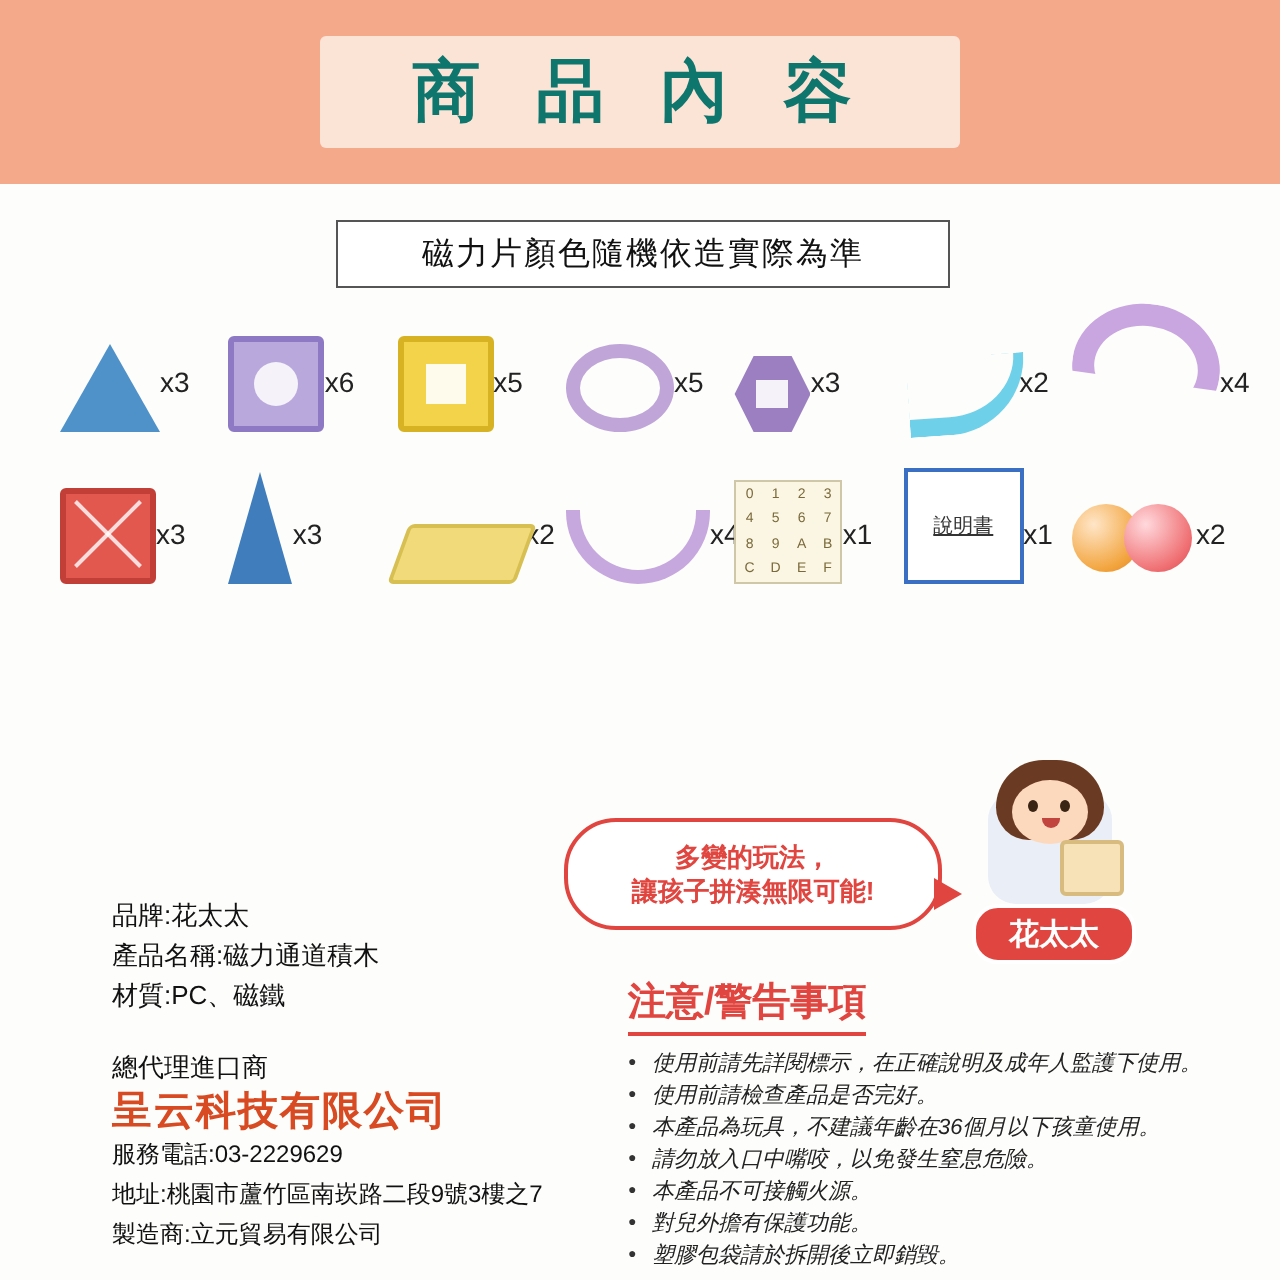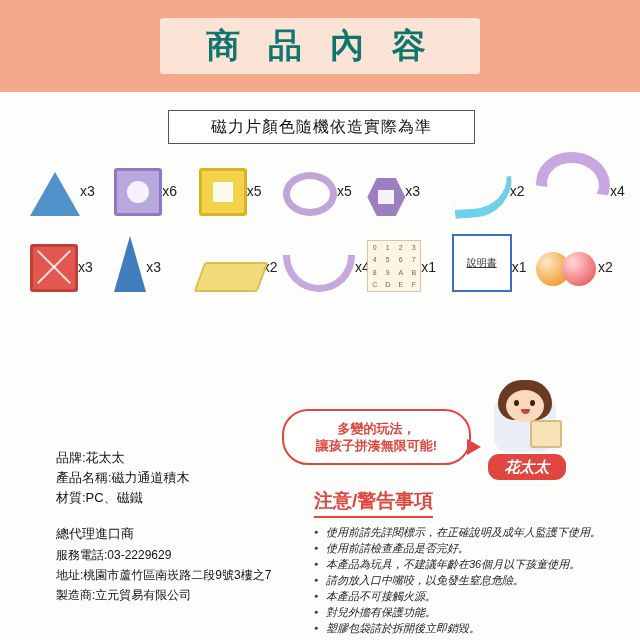--- a/index.html
+++ b/index.html
@@ -117,21 +117,21 @@
     position:absolute;left:282px;top:392px;width:185px;height:52px;
     background:#fff;border:2px solid #e0453f;border-radius:26px;
     display:flex;flex-direction:column;align-items:center;justify-content:center;
     color:#e0453f;font-size:13px;line-height:17px;font-weight:bold;margin-top:17px;
   }
   .bubble::after{
     content:"";position:absolute;right:-12px;top:28px;width:0;height:0;
     border-top:8px solid transparent;border-bottom:8px solid transparent;border-left:14px solid #e0453f;
   }
   
-  .mascot{position:absolute;left:478px;top:378px;width:96px;height:106px;font-style:italic;}
+  .mascot{position:absolute;left:478px;top:378px;width:96px;height:106px;}
   .m-body{position:absolute;left:16px;top:18px;width:62px;height:56px;background:#e9eef7;border-radius:14px;}
   .m-hair{position:absolute;left:20px;top:2px;width:54px;height:40px;background:#6b3a22;border-radius:26px 26px 18px 18px;}
   .m-face{position:absolute;left:28px;top:12px;width:38px;height:32px;background:#fcd9bd;border-radius:50%;}
   .m-eye{position:absolute;top:22px;width:5px;height:6px;background:#3a2414;border-radius:50%;}
   .m-eye.l{left:36px;}
   .m-eye.r{left:52px;}
   .m-mouth{position:absolute;left:43px;top:31px;width:9px;height:5px;background:#c2443f;border-radius:0 0 9px 9px;}
   .m-box{position:absolute;left:52px;top:42px;width:28px;height:24px;background:#f6e2b6;border:2px solid #d8bb7f;border-radius:3px;}
   .m-label{
     position:absolute;left:8px;top:74px;width:78px;height:26px;background:#e0453f;border-radius:13px;
@@ -295,20 +295,21 @@
   <div class="m-mouth"></div>
   <div class="m-box"></div>
   <div class="m-label">花太太</div>
 </div>
 
 <div class="info">
   <div class="line">品牌:花太太</div>
   <div class="line">產品名稱:磁力通道積木</div>
   <div class="line">材質:PC、磁鐵</div>
   <div class="agent-title">總代理進口商</div>
+  <div class="company">呈云科技有限公司</div>
   <div class="small">服務電話:03-2229629</div>
   <div class="small">地址:桃園市蘆竹區南崁路二段9號3樓之7</div>
   <div class="small">製造商:立元貿易有限公司</div>
 </div>
 
 <div class="warn">
   <div class="warn-title">注意/警告事項</div>
   <ul>
     <li>使用前請先詳閱標示，在正確說明及成年人監護下使用。</li>
     <li>使用前請檢查產品是否完好。</li>

